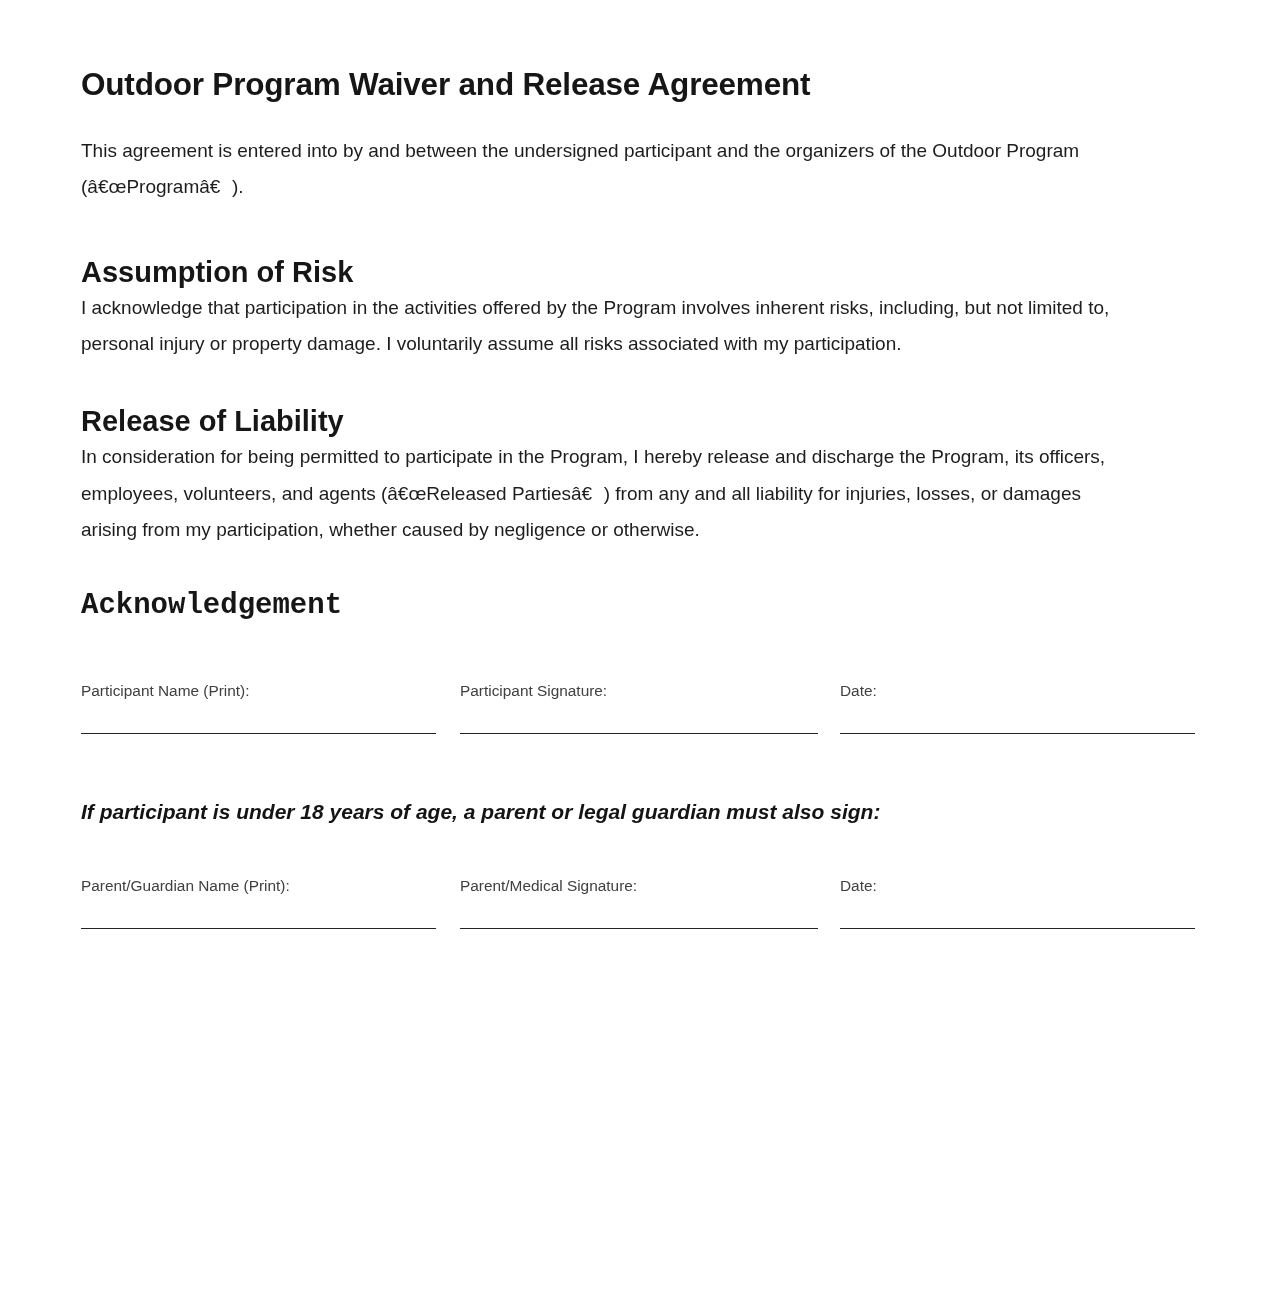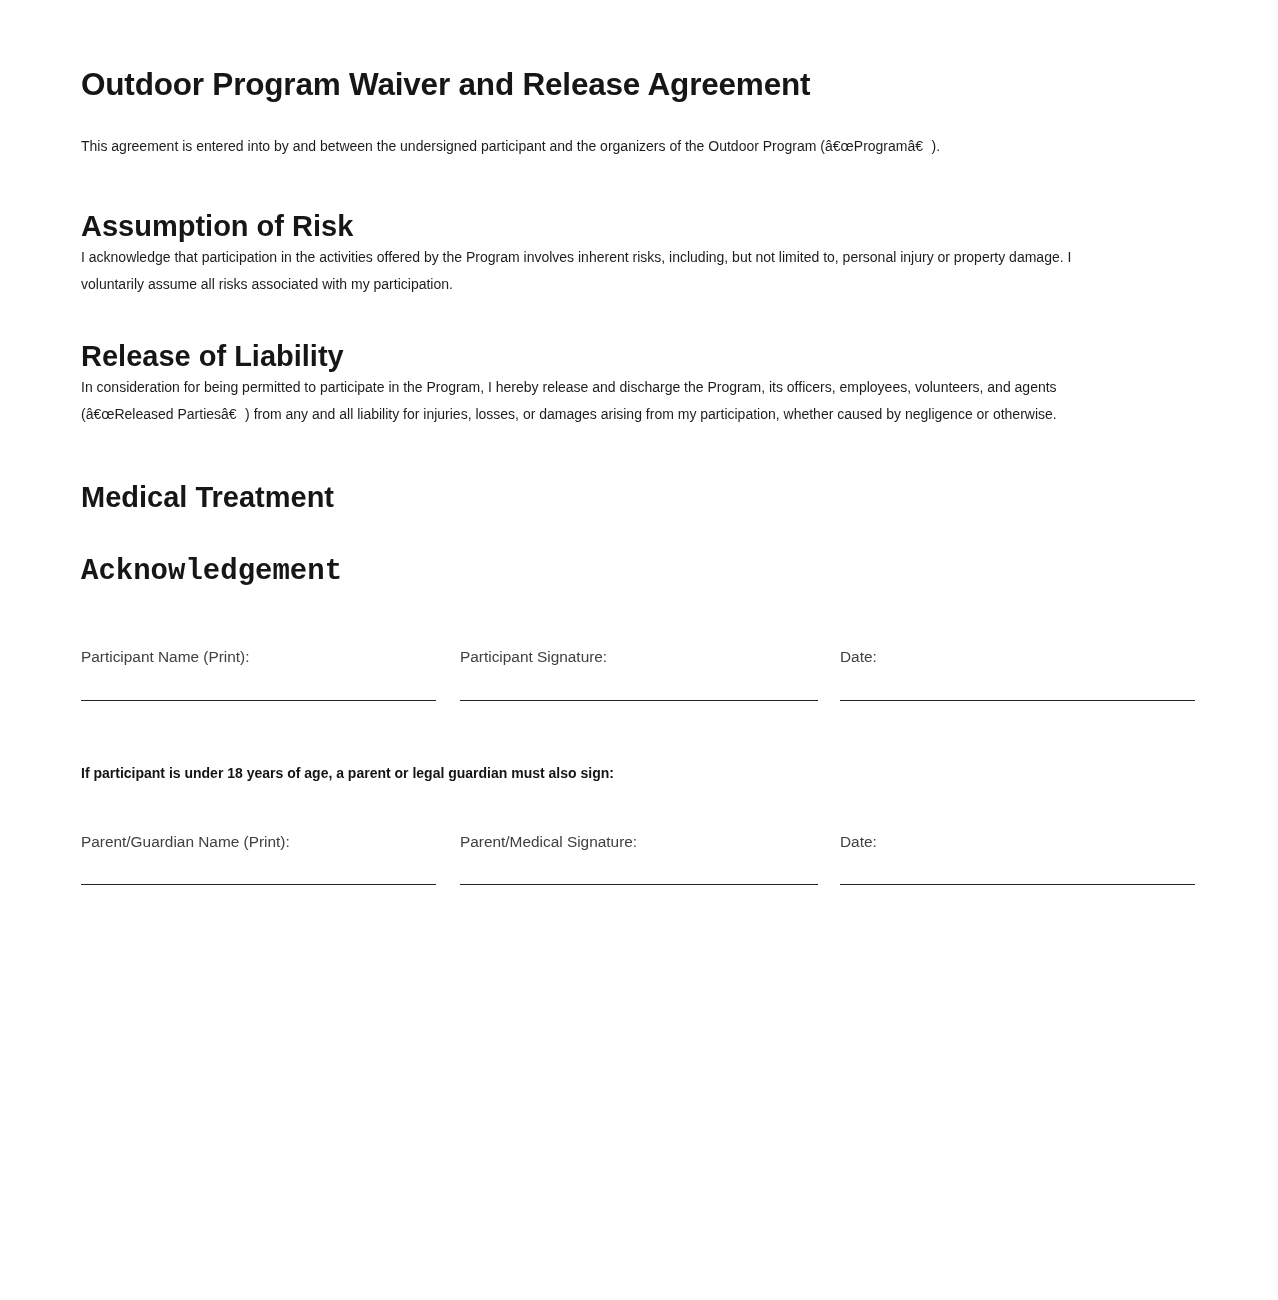--- a/index.html
+++ b/index.html
@@ -33,21 +33,21 @@
     color: #161616;
     margin: 0;
     line-height: 1.25;
   }
   .h-assumption { margin-top: 48px; }
   .h-release    { margin-top: 40px; }
   .h-medical    { margin-top: 51px; }
   .h-ack        { margin-top: 39px; font-family: Liberation Mono, monospace; }
 
   p.body-text {
-    font-size: 14px;
+    font-size: 19px;
     font-weight: 400;
     color: #1d1d1d;
     line-height: 1.92;
     margin: 0;
     max-width: 1115px;
     text-align: left;
   }
   .p-intro   { margin-top: 0; }
   .p-spaced  { margin-top: 26px; }
 
@@ -75,42 +75,42 @@
     margin-top: 32px;
     border-bottom: 1.6px solid #242424;
     height: 0;
   }
   .sig-col.c1 .sig-line { width: 355px; }
   .sig-col.c2 .sig-line { width: 358px; }
   .sig-col.c3 .sig-line { width: 355px; }
 
   .guardian-note {
     margin-top: 62px;
-    font-size: 14px;
+    font-size: 21px;
     font-weight: 700;
     color: #141414;
     line-height: 1.5;
+    font-style: italic;
   }
 </style>
 </head>
 <body>
 
 <div class="page">
 
   <h1 class="doc-title">Outdoor Program Waiver and Release Agreement</h1>
 
   <p class="body-text p-intro">This agreement is entered into by and between the undersigned participant and the organizers of the Outdoor Program (â€œProgramâ€).</p>
 
   <h2 class="section-heading h-assumption">Assumption of Risk</h2>
   <p class="body-text p-spaced">I acknowledge that participation in the activities offered by the Program involves inherent risks, including, but not limited to, personal injury or property damage. I voluntarily assume all risks associated with my participation.</p>
 
   <h2 class="section-heading h-release">Release of Liability</h2>
   <p class="body-text p-spaced">In consideration for being permitted to participate in the Program, I hereby release and discharge the Program, its officers, employees, volunteers, and agents (â€œReleased Partiesâ€) from any and all liability for injuries, losses, or damages arising from my participation, whether caused by negligence or otherwise.</p>
 
-  <h2 class="section-heading h-medical">Medical Treatment</h2>
 
   <h2 class="section-heading h-ack">Acknowledgement</h2>
 
   <div class="sig-block">
     <div class="sig-col c1">
       <div class="sig-label">Participant Name (Print):</div>
       <div class="sig-line"></div>
     </div>
     <div class="sig-col c2">
       <div class="sig-label">Participant Signature:</div>

